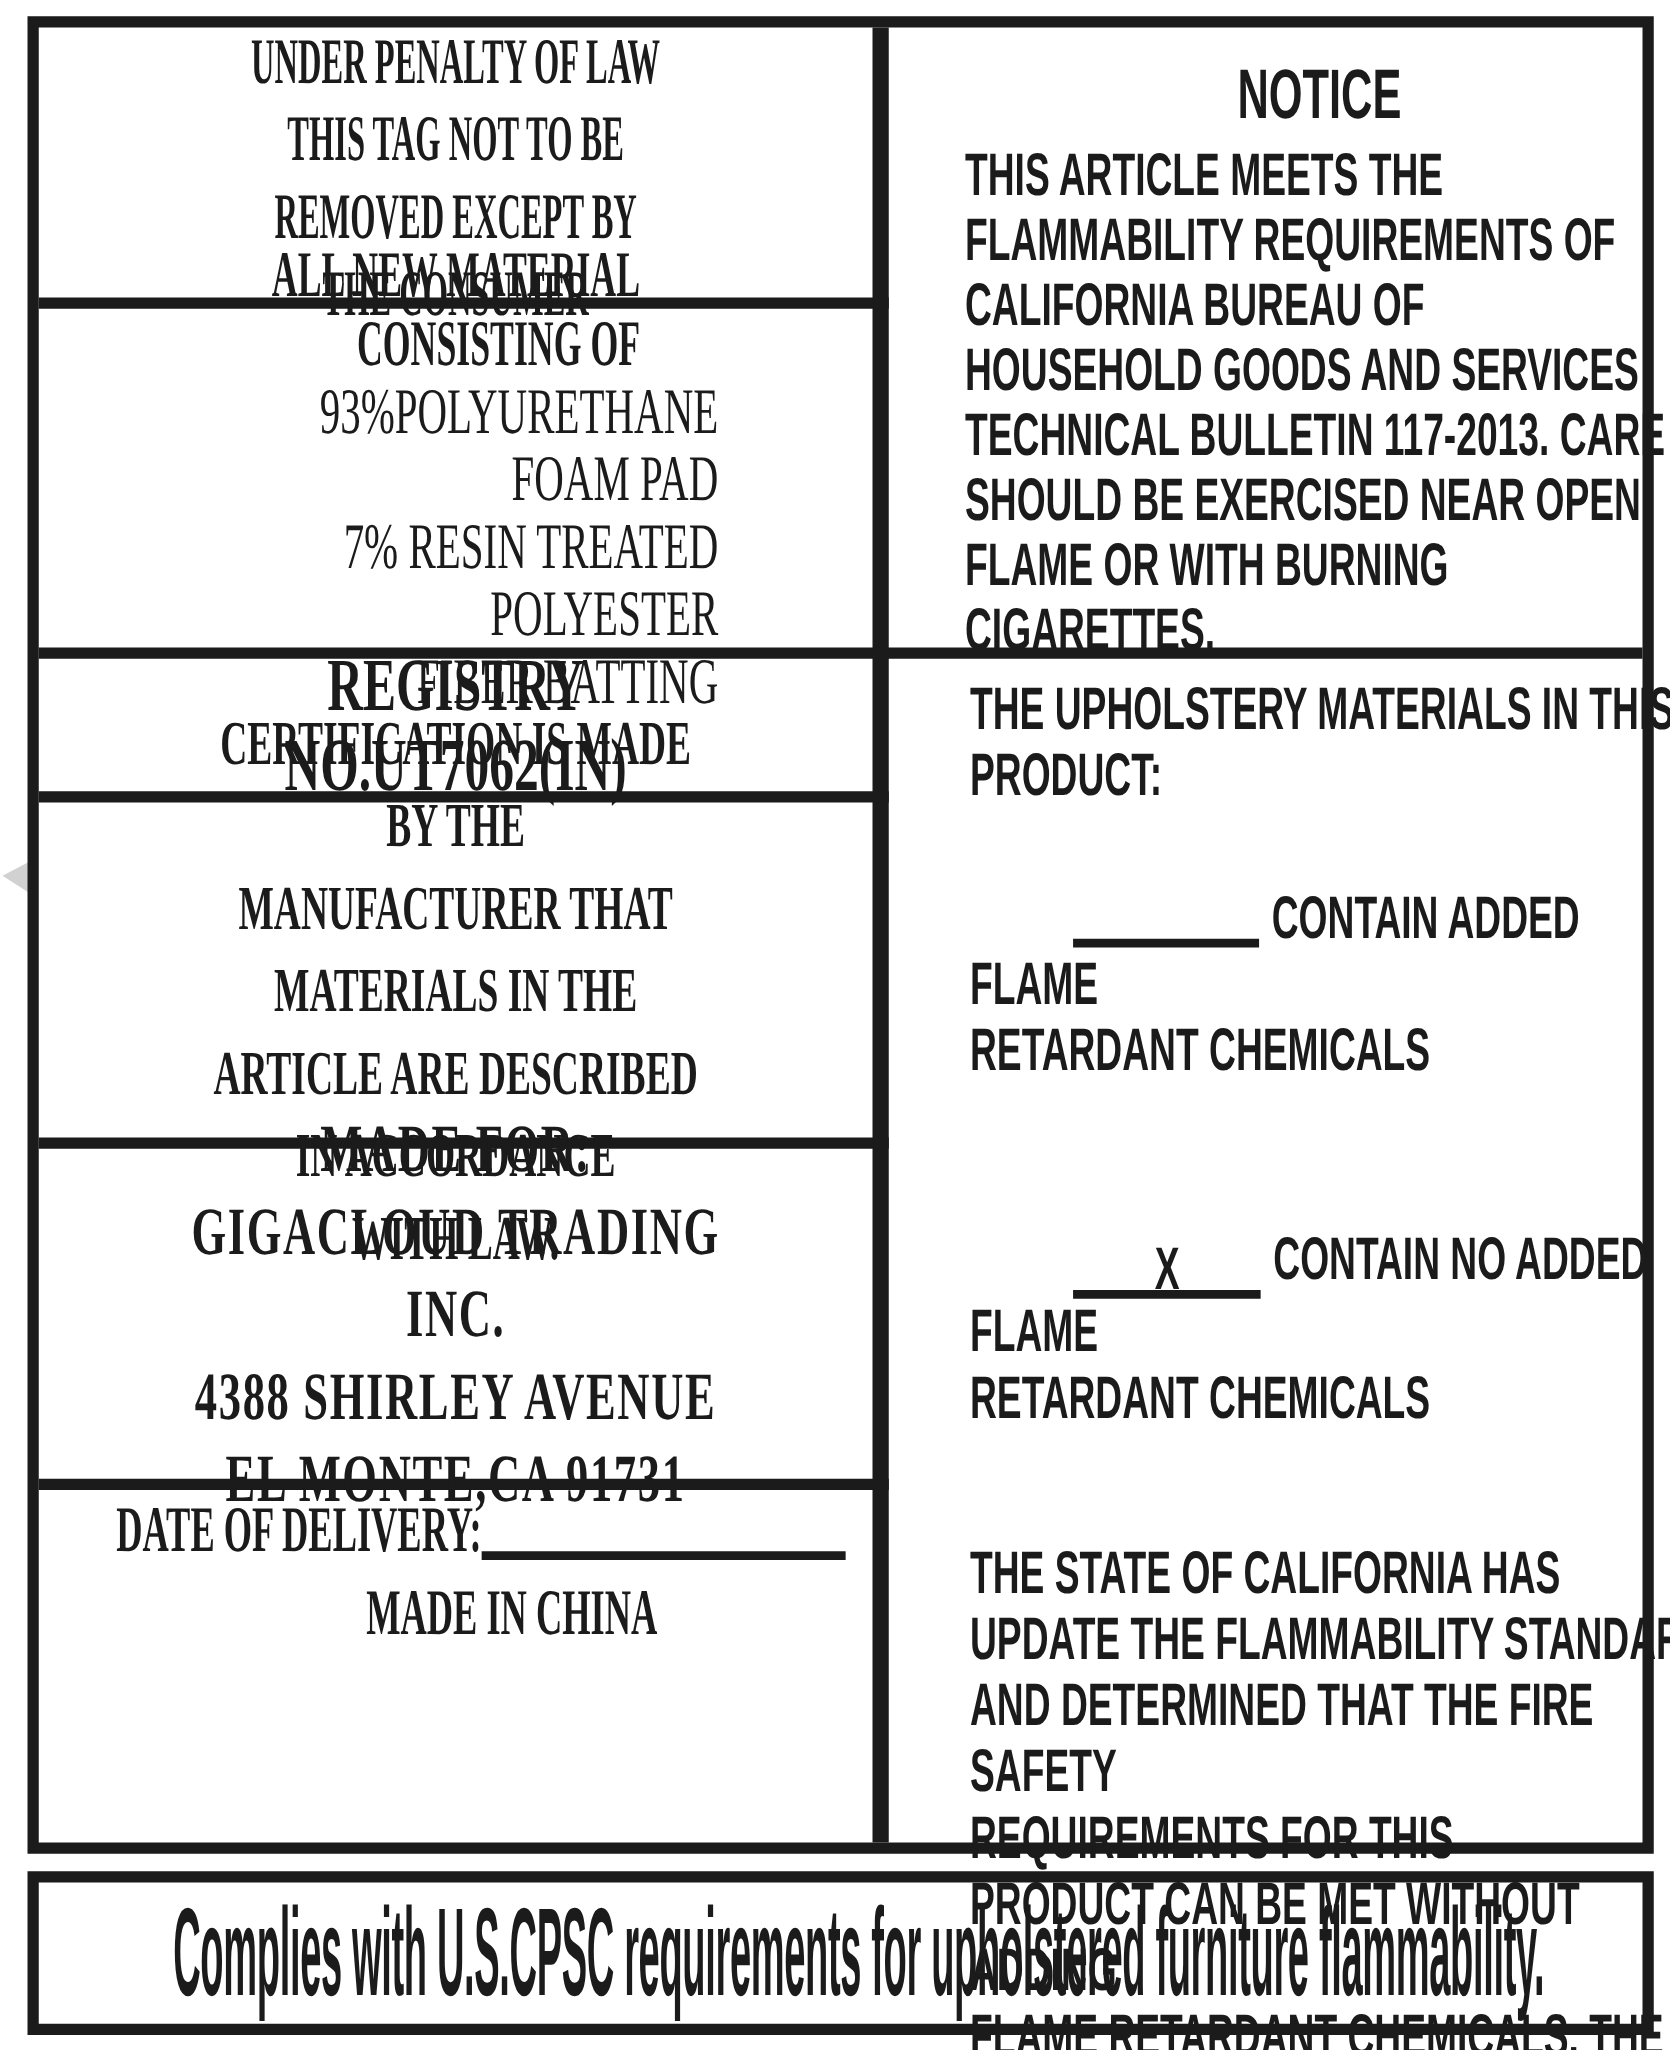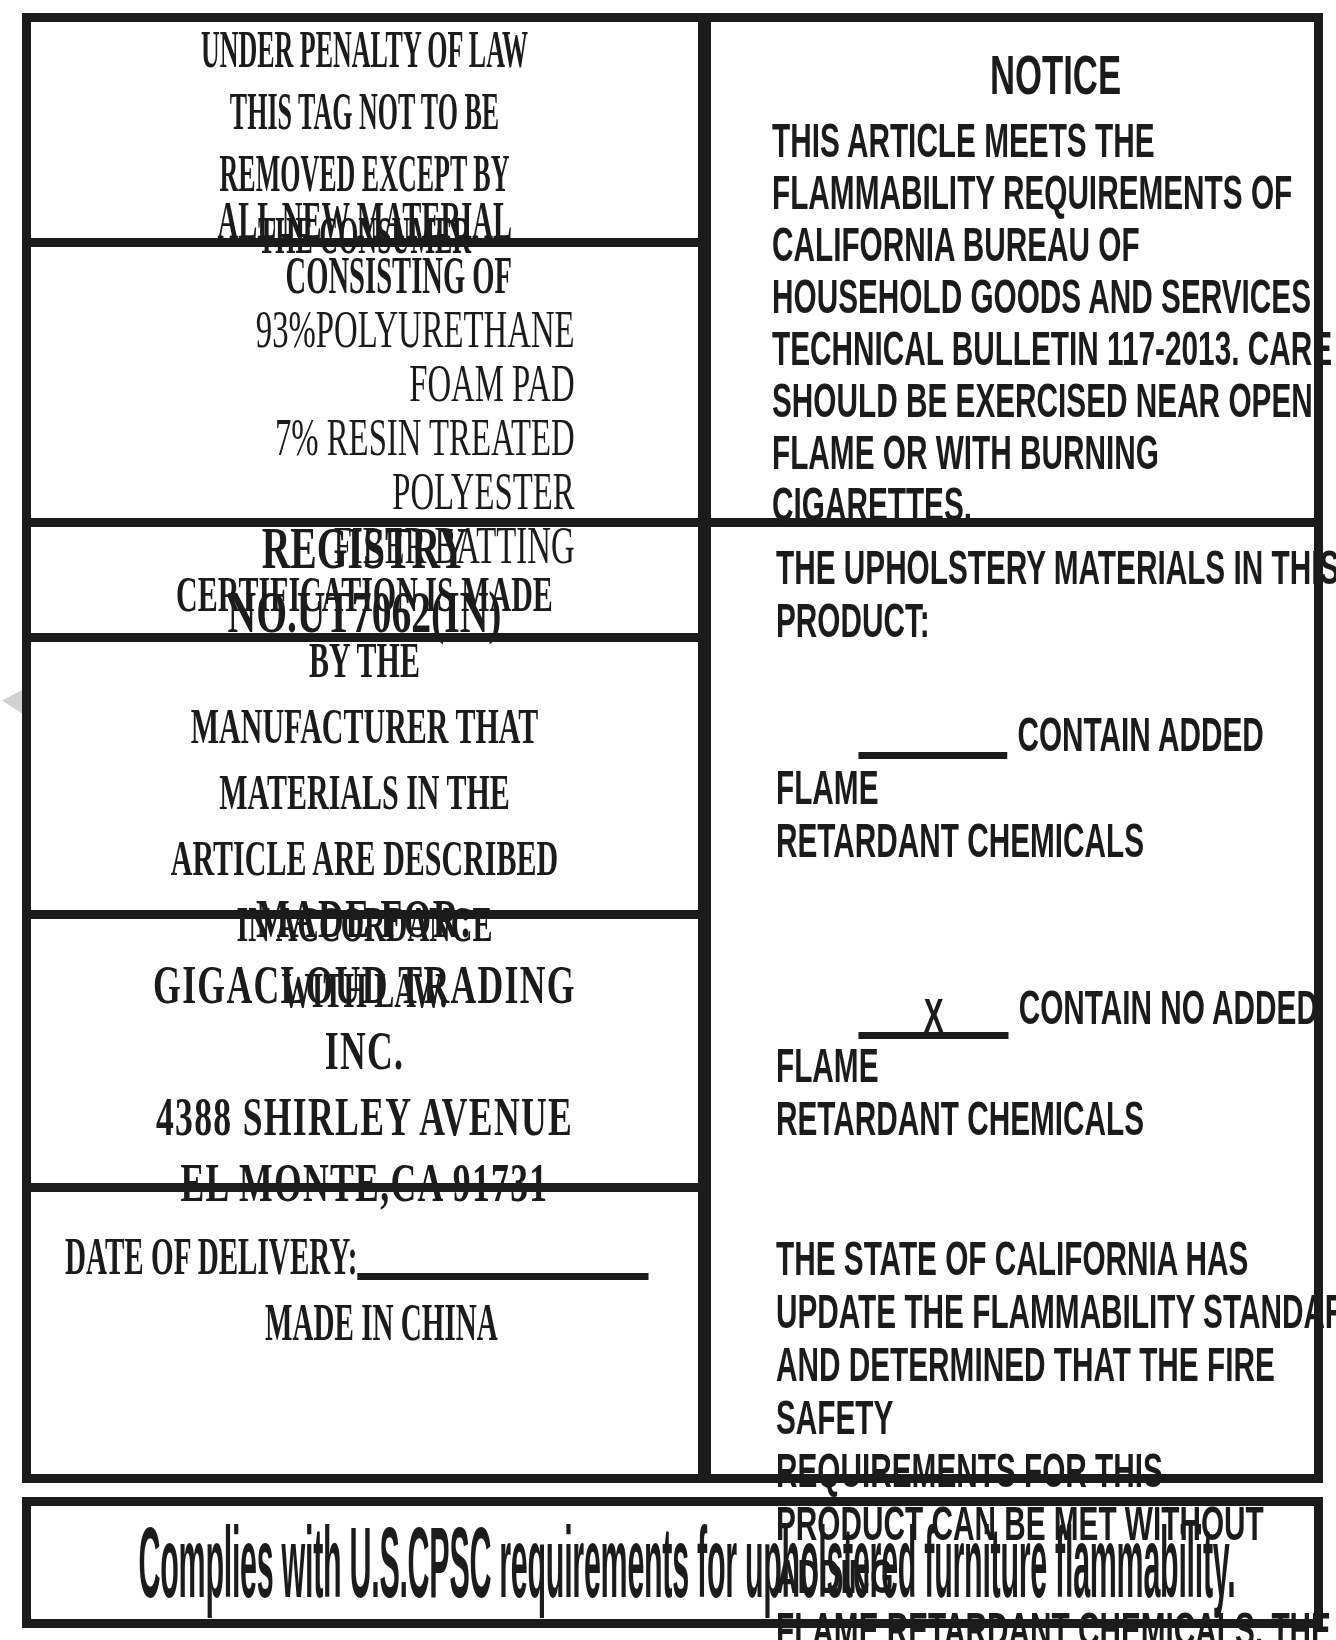--- a/index.html
+++ b/index.html
@@ -18,21 +18,21 @@
   .hdiv.full{left:0;width:1283px;}
   .d1{top:216px;} .d2{top:496px;} .d3{top:611px;} .d4{top:888px;} .d5{top:1161px;}
 
   .cell{position:absolute;left:0;width:667px;display:flex;flex-direction:column;
         align-items:center;justify-content:center;text-align:center;font-family:Liberation Serif, serif;}
   .c1{top:0;height:216px;padding-top:26px;box-sizing:border-box;}
   .c2{top:225px;height:271px;text-align:right;}
   .c3{top:505px;height:106px;text-align:center;}
   .c4{top:636px;height:268px;}
   .c5{top:897px;height:264px;text-align:center;}
-  .c6{top:1158px;height:282px;display:block;text-align:left;}
+  .c6{top:1126px;height:282px;display:block;text-align:left;margin-left:28px;}
 
   .rcell{position:absolute;left:680px;width:603px;display:block;}
   .r1{top:0;height:496px;margin-left:43px;}
   .r2{top:517px;height:947px;padding-left:45px;}
 
   
   .cx{white-space:pre-wrap;font-weight:700;}
   .penalty{font-size:52px;line-height:62px;transform:scaleX(0.50);}
   .mat-bold{font-size:52px;line-height:55px;transform:scaleX(0.55);}
   .mat-light{font-size:52px;line-height:54px;font-weight:400;transform:scaleX(0.63);}

